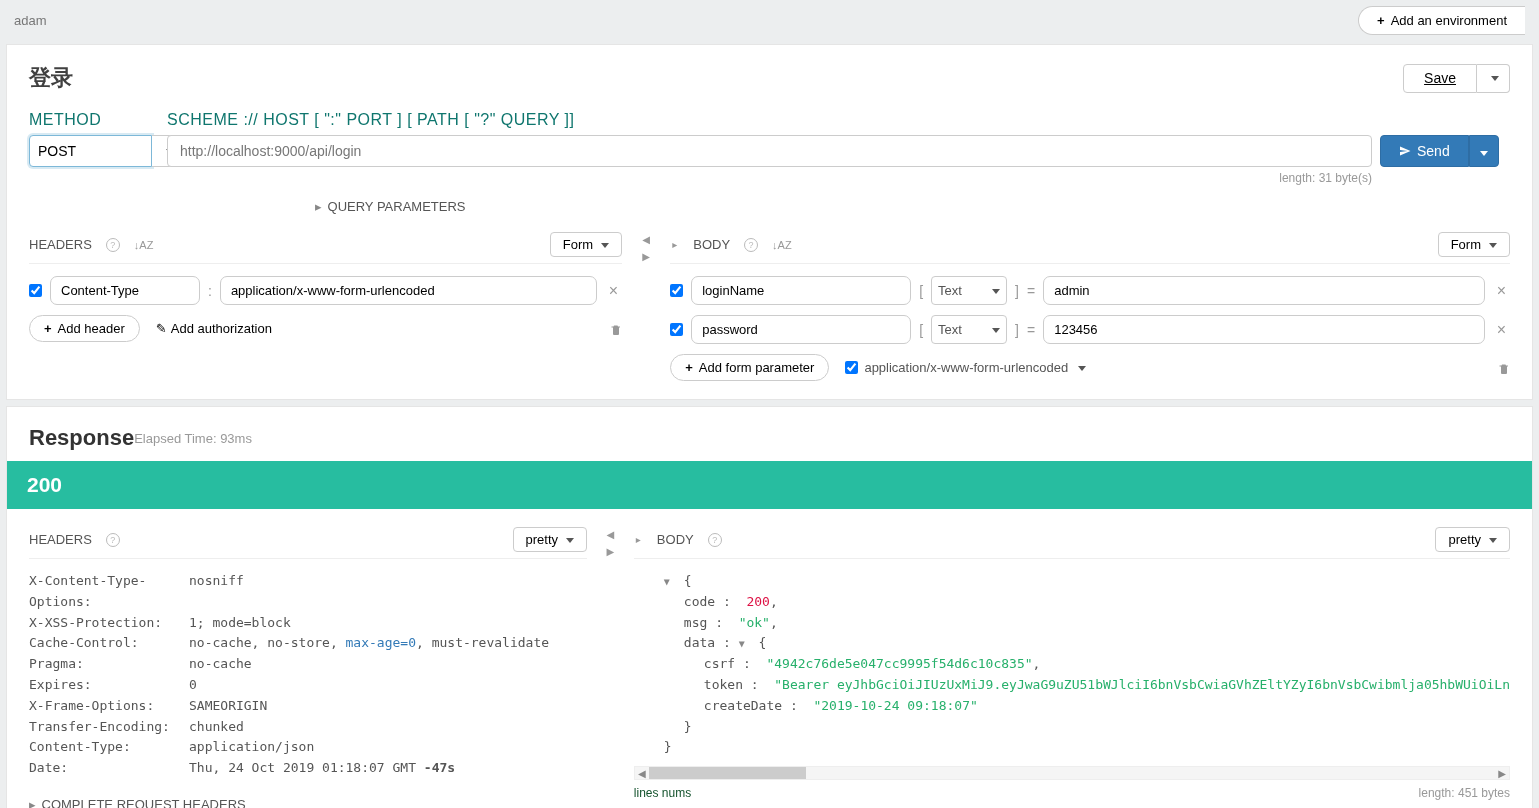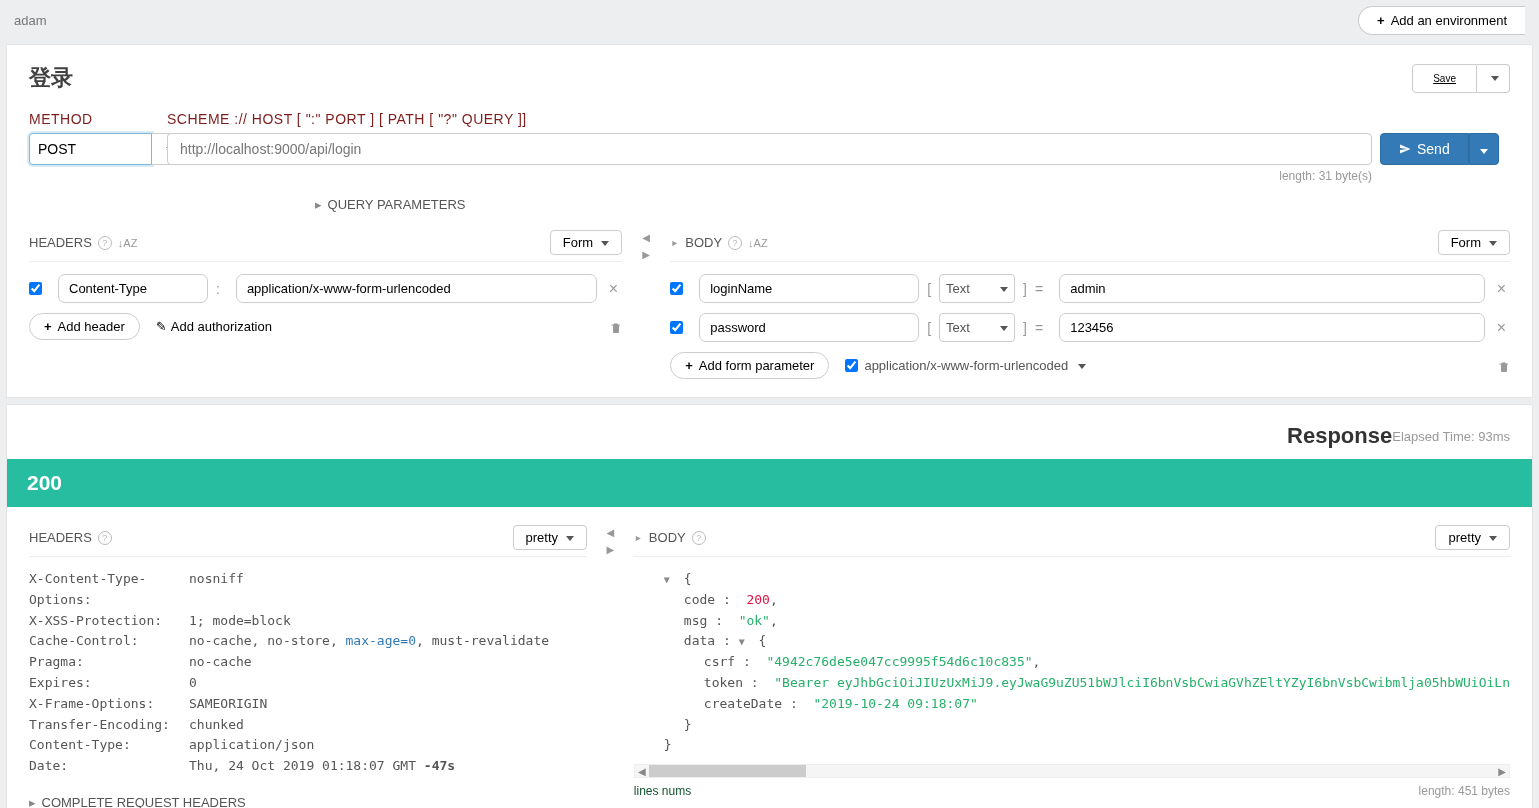--- a/index.html
+++ b/index.html
@@ -4,62 +4,62 @@
 <style>
 * { box-sizing: border-box; margin: 0; padding: 0; }
 body { font-family: -apple-system, BlinkMacSystemFont, "Segoe UI", Helvetica, Arial, sans-serif; background: #eceeef; color: #555; font-size: 14px; }
 .top-bar { display: flex; justify-content: space-between; align-items: center; padding: 6px 14px 6px 14px; }
 .top-bar-left { color: #777; font-size: 13px; }
 .add-env-btn { background: #fff; border: 1px solid #ccc; border-radius: 20px 0 0 20px; padding: 6px 18px; font-size: 13px; cursor: pointer; display: flex; align-items: center; gap: 6px; border-right: none; }
 .panel { background: #fff; margin: 3px 6px 6px 6px; border: 1px solid #e5e5e5; padding: 18px 22px; }
 .title-row { display: flex; justify-content: space-between; align-items: center; margin-bottom: 18px; }
 .title { font-size: 22px; font-weight: bold; color: #404040; }
 .save-group { display: flex; }
-.save-btn { background: #fff; border: 1px solid #ccc; padding: 4px 20px; border-radius: 4px 0 0 4px; cursor: pointer; font-size: 10px; text-decoration: underline; }
+.save-btn { background: #fff; border: 1px solid #ccc; padding: 4px 20px; border-radius: 4px 0 0 4px; cursor: pointer; font-size: 14px; text-decoration: underline; }
 .save-caret { background: #fff; border: 1px solid #ccc; border-left: none; padding: 6px 10px; border-radius: 0 4px 4px 0; cursor: pointer; }
-.label { font-size: 14px; color: #7f1d1d; letter-spacing: 0.5px; margin-bottom: 6px; display: block; }
+.label { font-size: 16px; color: #0f766e; letter-spacing: 0.5px; margin-bottom: 6px; display: block; }
 .req-row { display: flex; gap: 8px; align-items: flex-start; }
 .method-col { width: 130px; }
 .url-col { flex: 1; }
 .send-col { width: 130px; }
 .input-group { display: flex; }
 .method-input { border: 1px solid #7db8d8; border-radius: 4px 0 0 4px; padding: 7px 8px; width: 123px; font-size: 14px; background: #fff; box-shadow: 0 0 0 2px rgba(125,184,216,0.3); }
 .caret-btn { border: 1px solid #ccc; border-left: none; background: #fff; padding: 0 10px; border-radius: 0 4px 4px 0; cursor: pointer; color: #555; }
 .url-input { width: 100%; border: 1px solid #ccc; border-radius: 4px; padding: 7px 12px; font-size: 14px; color: #777; }
 .send-btn { background: #337ab7; color: #fff; border: 1px solid #2e6da4; border-radius: 4px 0 0 4px; padding: 7px 18px; cursor: pointer; display: inline-flex; align-items: center; gap: 6px; font-size: 14px; }
 .send-caret { background: #337ab7; color: #fff; border: 1px solid #2e6da4; border-left-color: #2e6da4; border-radius: 0 4px 4px 0; padding: 7px 10px; cursor: pointer; }
 .length-note { text-align: right; font-size: 12px; color: #999; margin-top: 4px; }
 .query-params { margin-top: 14px; margin-left: 148px; font-size: 13px; color: #555; cursor: pointer; }
 .cols { display: flex; margin-top: 18px; }
 .col-left { width: 41%; padding-right: 14px; }
 .col-right { flex: 1; padding-left: 14px; }
 .col-divider { width: 20px; display: flex; flex-direction: column; align-items: center; justify-content: flex-start; gap: 2px; padding-top: 0; }
 .tri-btn { font-size: 10px; color: #999; cursor: pointer; padding: 2px; }
 .section-head { display: flex; justify-content: space-between; align-items: center; border-bottom: 1px solid #eee; padding-bottom: 6px; margin-bottom: 12px; }
-.section-title { font-size: 13px; color: #555; display: flex; align-items: center; gap: 6px; }
+.section-title { font-size: 13px; color: #555; display: flex; align-items: center; gap: 14px; }
 .help-icon { display: inline-flex; width: 14px; height: 14px; border: 1px solid #bbb; border-radius: 50%; font-size: 9px; align-items: center; justify-content: center; color: #bbb; }
 .sort-icon { font-size: 11px; color: #999; cursor: pointer; }
 .form-btn { background: #fff; border: 1px solid #ccc; border-radius: 4px; padding: 4px 12px; font-size: 13px; cursor: pointer; display: flex; align-items: center; gap: 4px; }
 .param-row { display: flex; align-items: center; gap: 8px; margin-bottom: 10px; }
 .param-row input[type=checkbox] { cursor: pointer; }
-.param-key { border: 1px solid #ccc; border-radius: 7px; padding: 6px 10px; font-size: 13px; margin-left: 8px; }
+.param-key { border: 1px solid #ccc; border-radius: 7px; padding: 6px 10px; font-size: 13px; }
 .headers-key { width: 150px; }
 .headers-val { flex: 1; }
 .colon { color: #999; }
 .close-x { color: #999; cursor: pointer; font-size: 16px; padding: 0 4px; }
 .action-row { display: flex; align-items: center; gap: 16px; margin-top: 10px; }
 .pill-btn { background: #fff; border: 1px solid #ccc; border-radius: 20px; padding: 5px 14px; font-size: 13px; cursor: pointer; display: inline-flex; align-items: center; gap: 6px; }
 .link-like { color: #000000; font-size: 13px; cursor: pointer; display: inline-flex; align-items: center; gap: 4px; }
 .trash { margin-left: auto; color: #999; cursor: pointer; }
 .body-key { width: 220px; }
 .type-sel { width: 76px; border: 1px solid #ccc; border-radius: 4px; padding: 6px 6px; font-size: 13px; background: #fff; display: inline-flex; justify-content: space-between; align-items: center; cursor: pointer; text-align: right; }
 .bracket { color: #999; }
 .body-val { flex: 1; }
 .enc-check { display: inline-flex; align-items: center; gap: 6px; font-size: 13px; color: #555; }
-.response-title-row { display: flex; justify-content: flex-end; align-items: center; margin-bottom: 10px; }
+.response-title-row { display: flex; justify-content: flex-start; align-items: center; margin-bottom: 10px; }
 .response-title { font-size: 22px; font-weight: bold; color: #333; }
 .elapsed { font-size: 13px; color: #999; }
 .status-bar { background: #27bda0; color: #fff; font-weight: bold; font-size: 21px; padding: 12px 20px; margin: 0 -22px 18px -22px; }
 .mono { font-family: Consolas, Monaco, monospace; font-size: 13px; line-height: 1.6; }
 .hdr-line { display: flex; }
 .hdr-k { width: 160px; color: #555; }
 .hdr-v { color: #555; }
 .max-age { color: #337ab7; cursor: pointer; }
 .negs { font-weight: bold; }
 .json-view { padding-left: 30px; }

